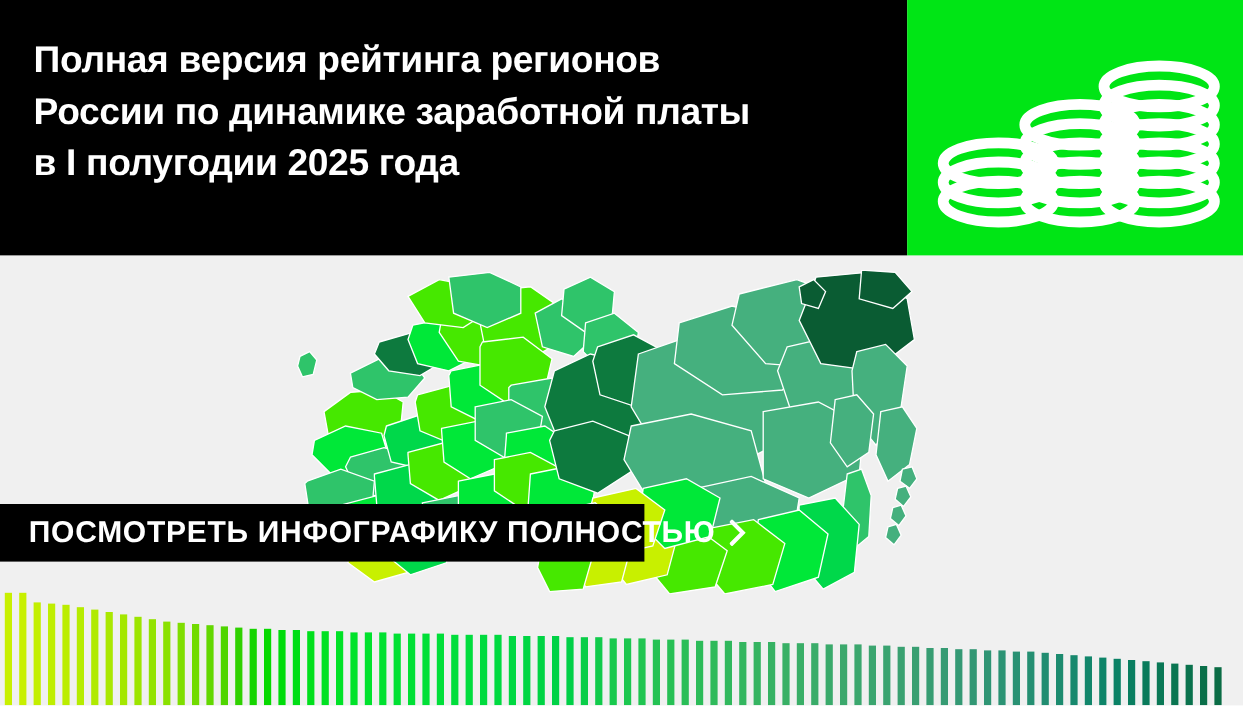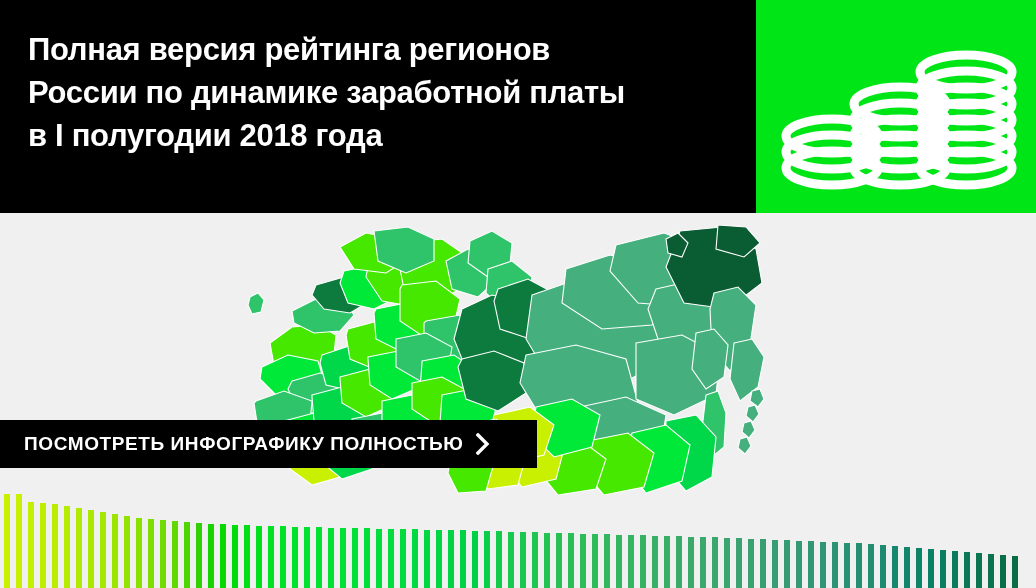--- a/index.html
+++ b/index.html
@@ -81,21 +81,21 @@
     top: 420px;
     width: 537px;
     height: 48px;
     background: #000000;
     display: flex;
     align-items: center;
     cursor: pointer;
   }
   .cta-label {
     color: #ffffff;
-    font-size: 19px;
+    font-size: 25px;
     font-weight: bold;
     letter-spacing: 0.6px;
     margin-left: 24px;
     white-space: nowrap;
   }
   .cta-chevron {
     margin-left: 12px;
     display: inline-flex;
     align-items: center;
   }
@@ -118,21 +118,21 @@
 </head>
 <body>
 
 <div id="page">
 
   <div class="header">
     <div class="header-black"></div>
     <div class="header-green"></div>
     <div class="header-title">Полная версия рейтинга регионов
 России по динамике заработной платы
-в I полугодии 2018 года</div>
+в I полугодии 2025 года</div>
 
     <div class="coins">
       <svg width="240" height="145" viewBox="0 0 240 145" xmlns="http://www.w3.org/2000/svg">
         <g fill="none" stroke="#ffffff" stroke-width="9">
 
           <ellipse cx="52" cy="120" rx="46" ry="17"></ellipse>
           <ellipse cx="52" cy="104" rx="46" ry="17"></ellipse>
           <ellipse cx="52" cy="88" rx="46" ry="17"></ellipse>
 
           <ellipse cx="120" cy="120" rx="46" ry="17"></ellipse>

